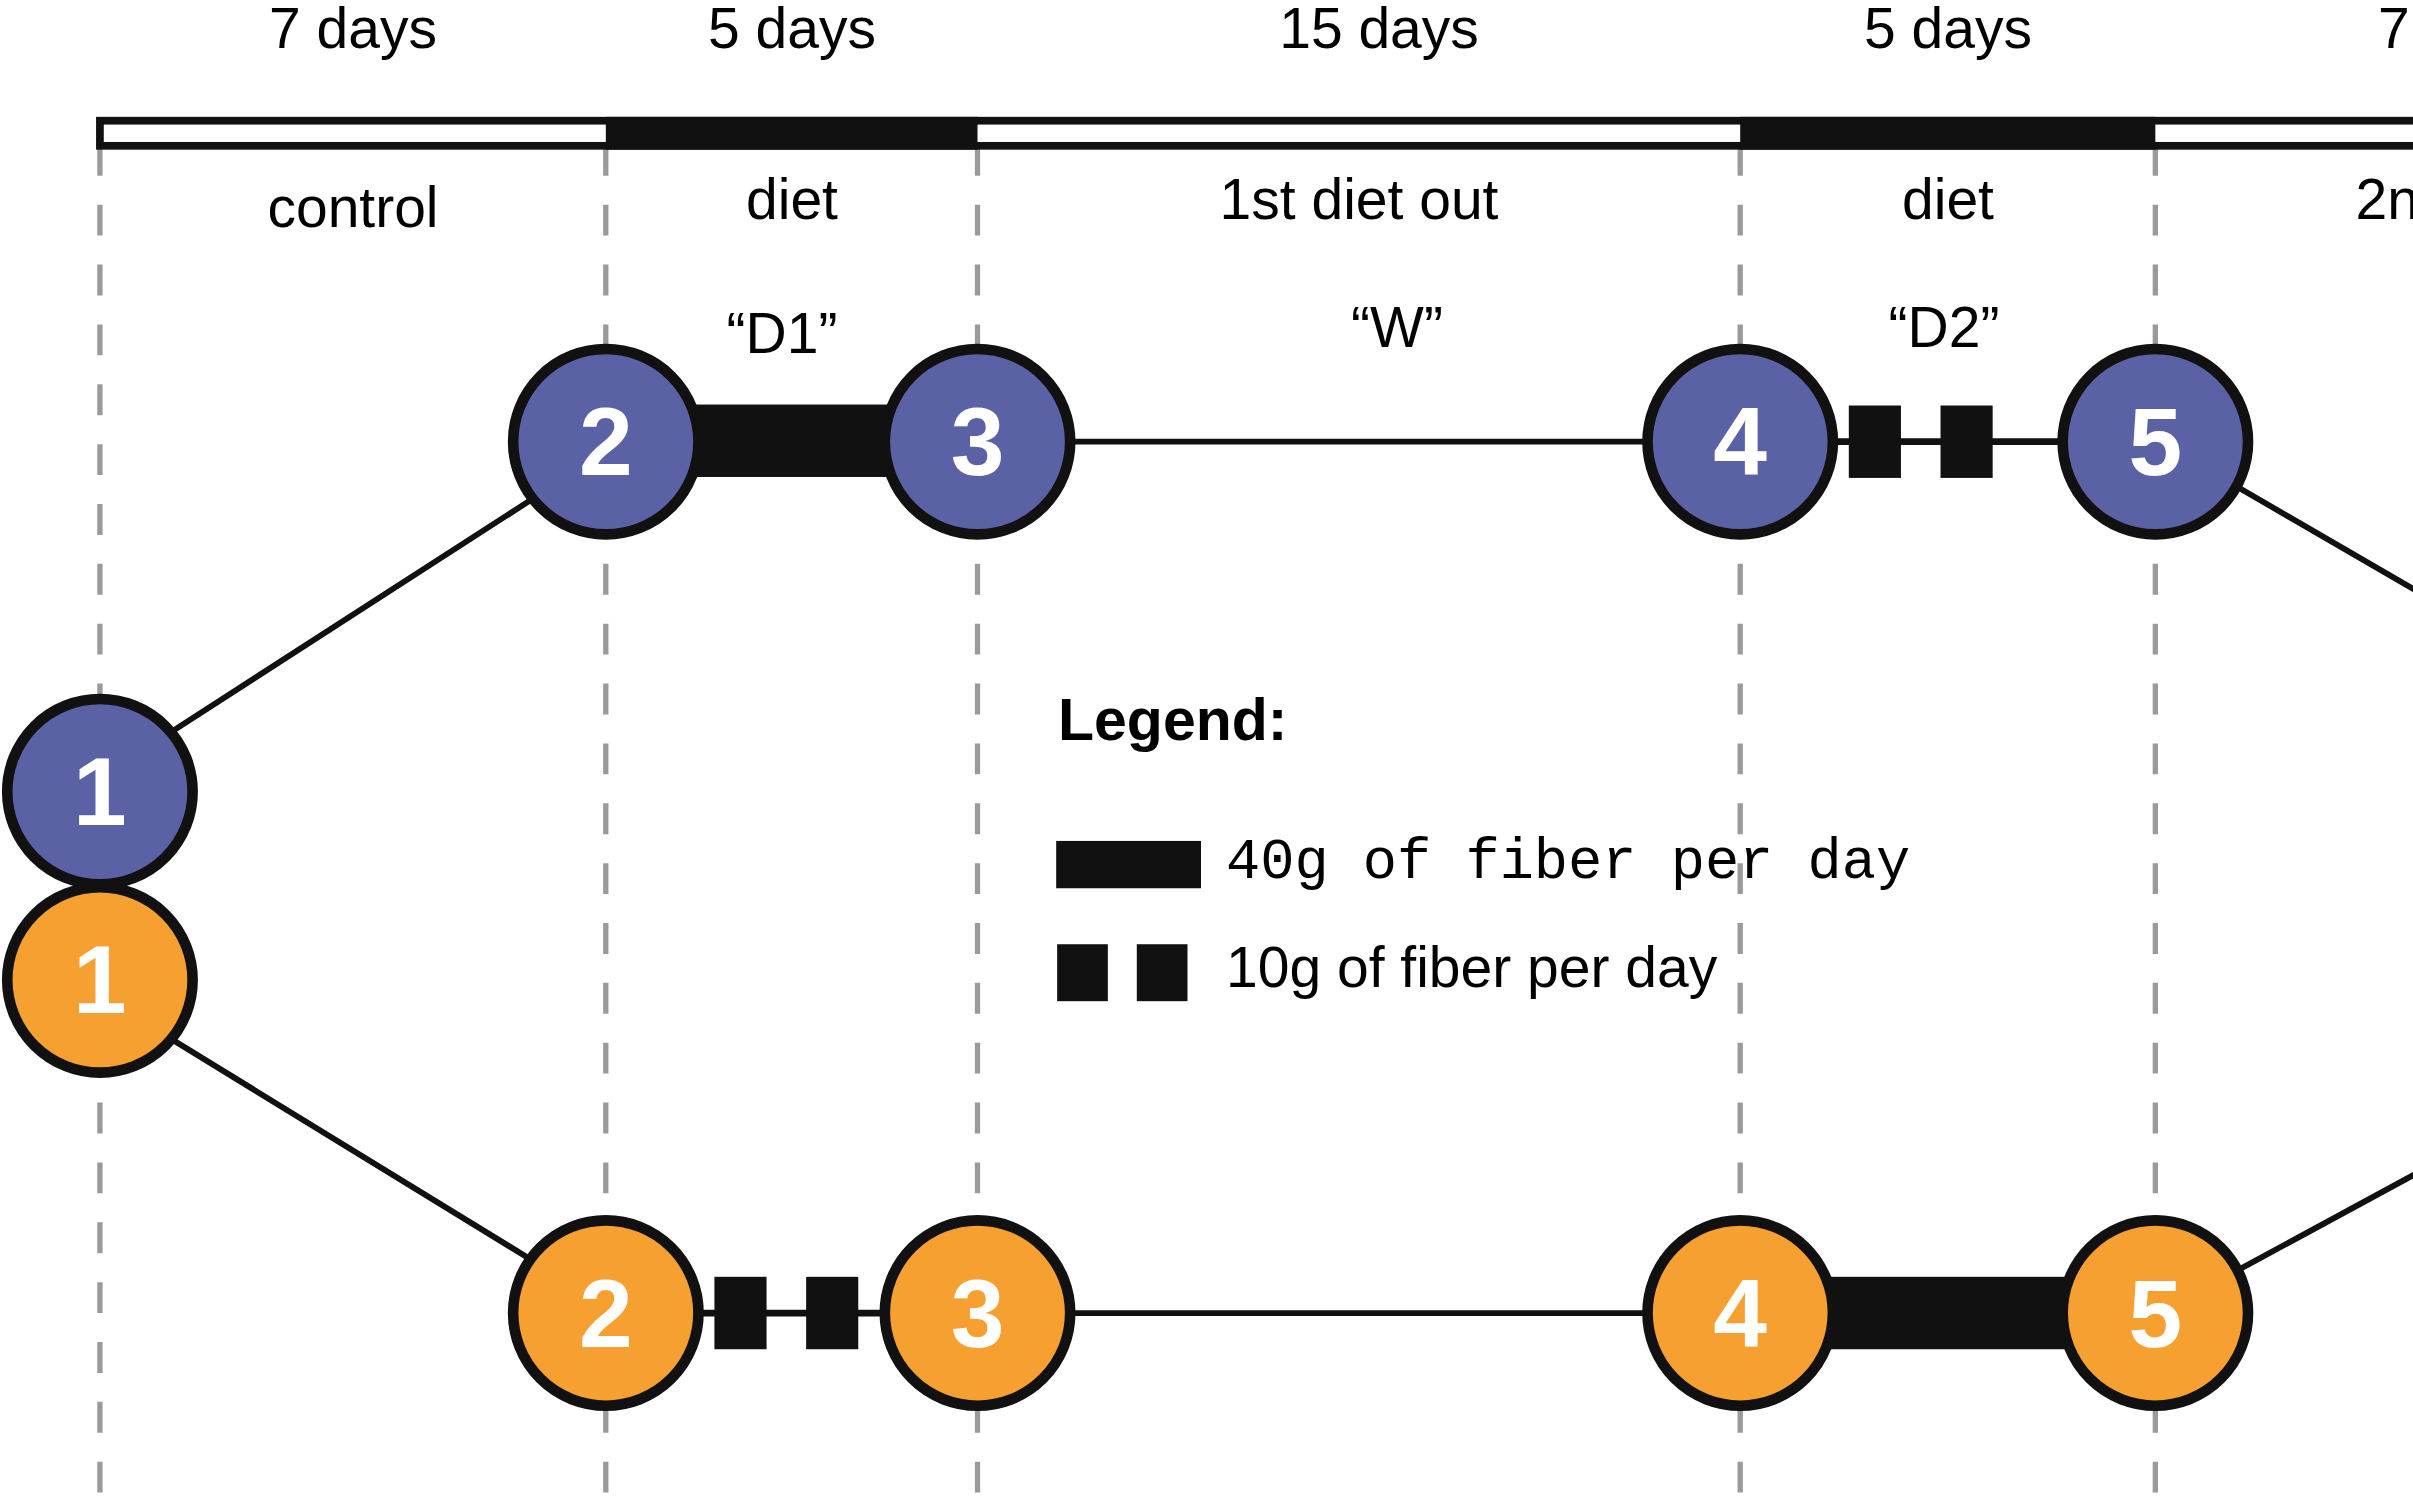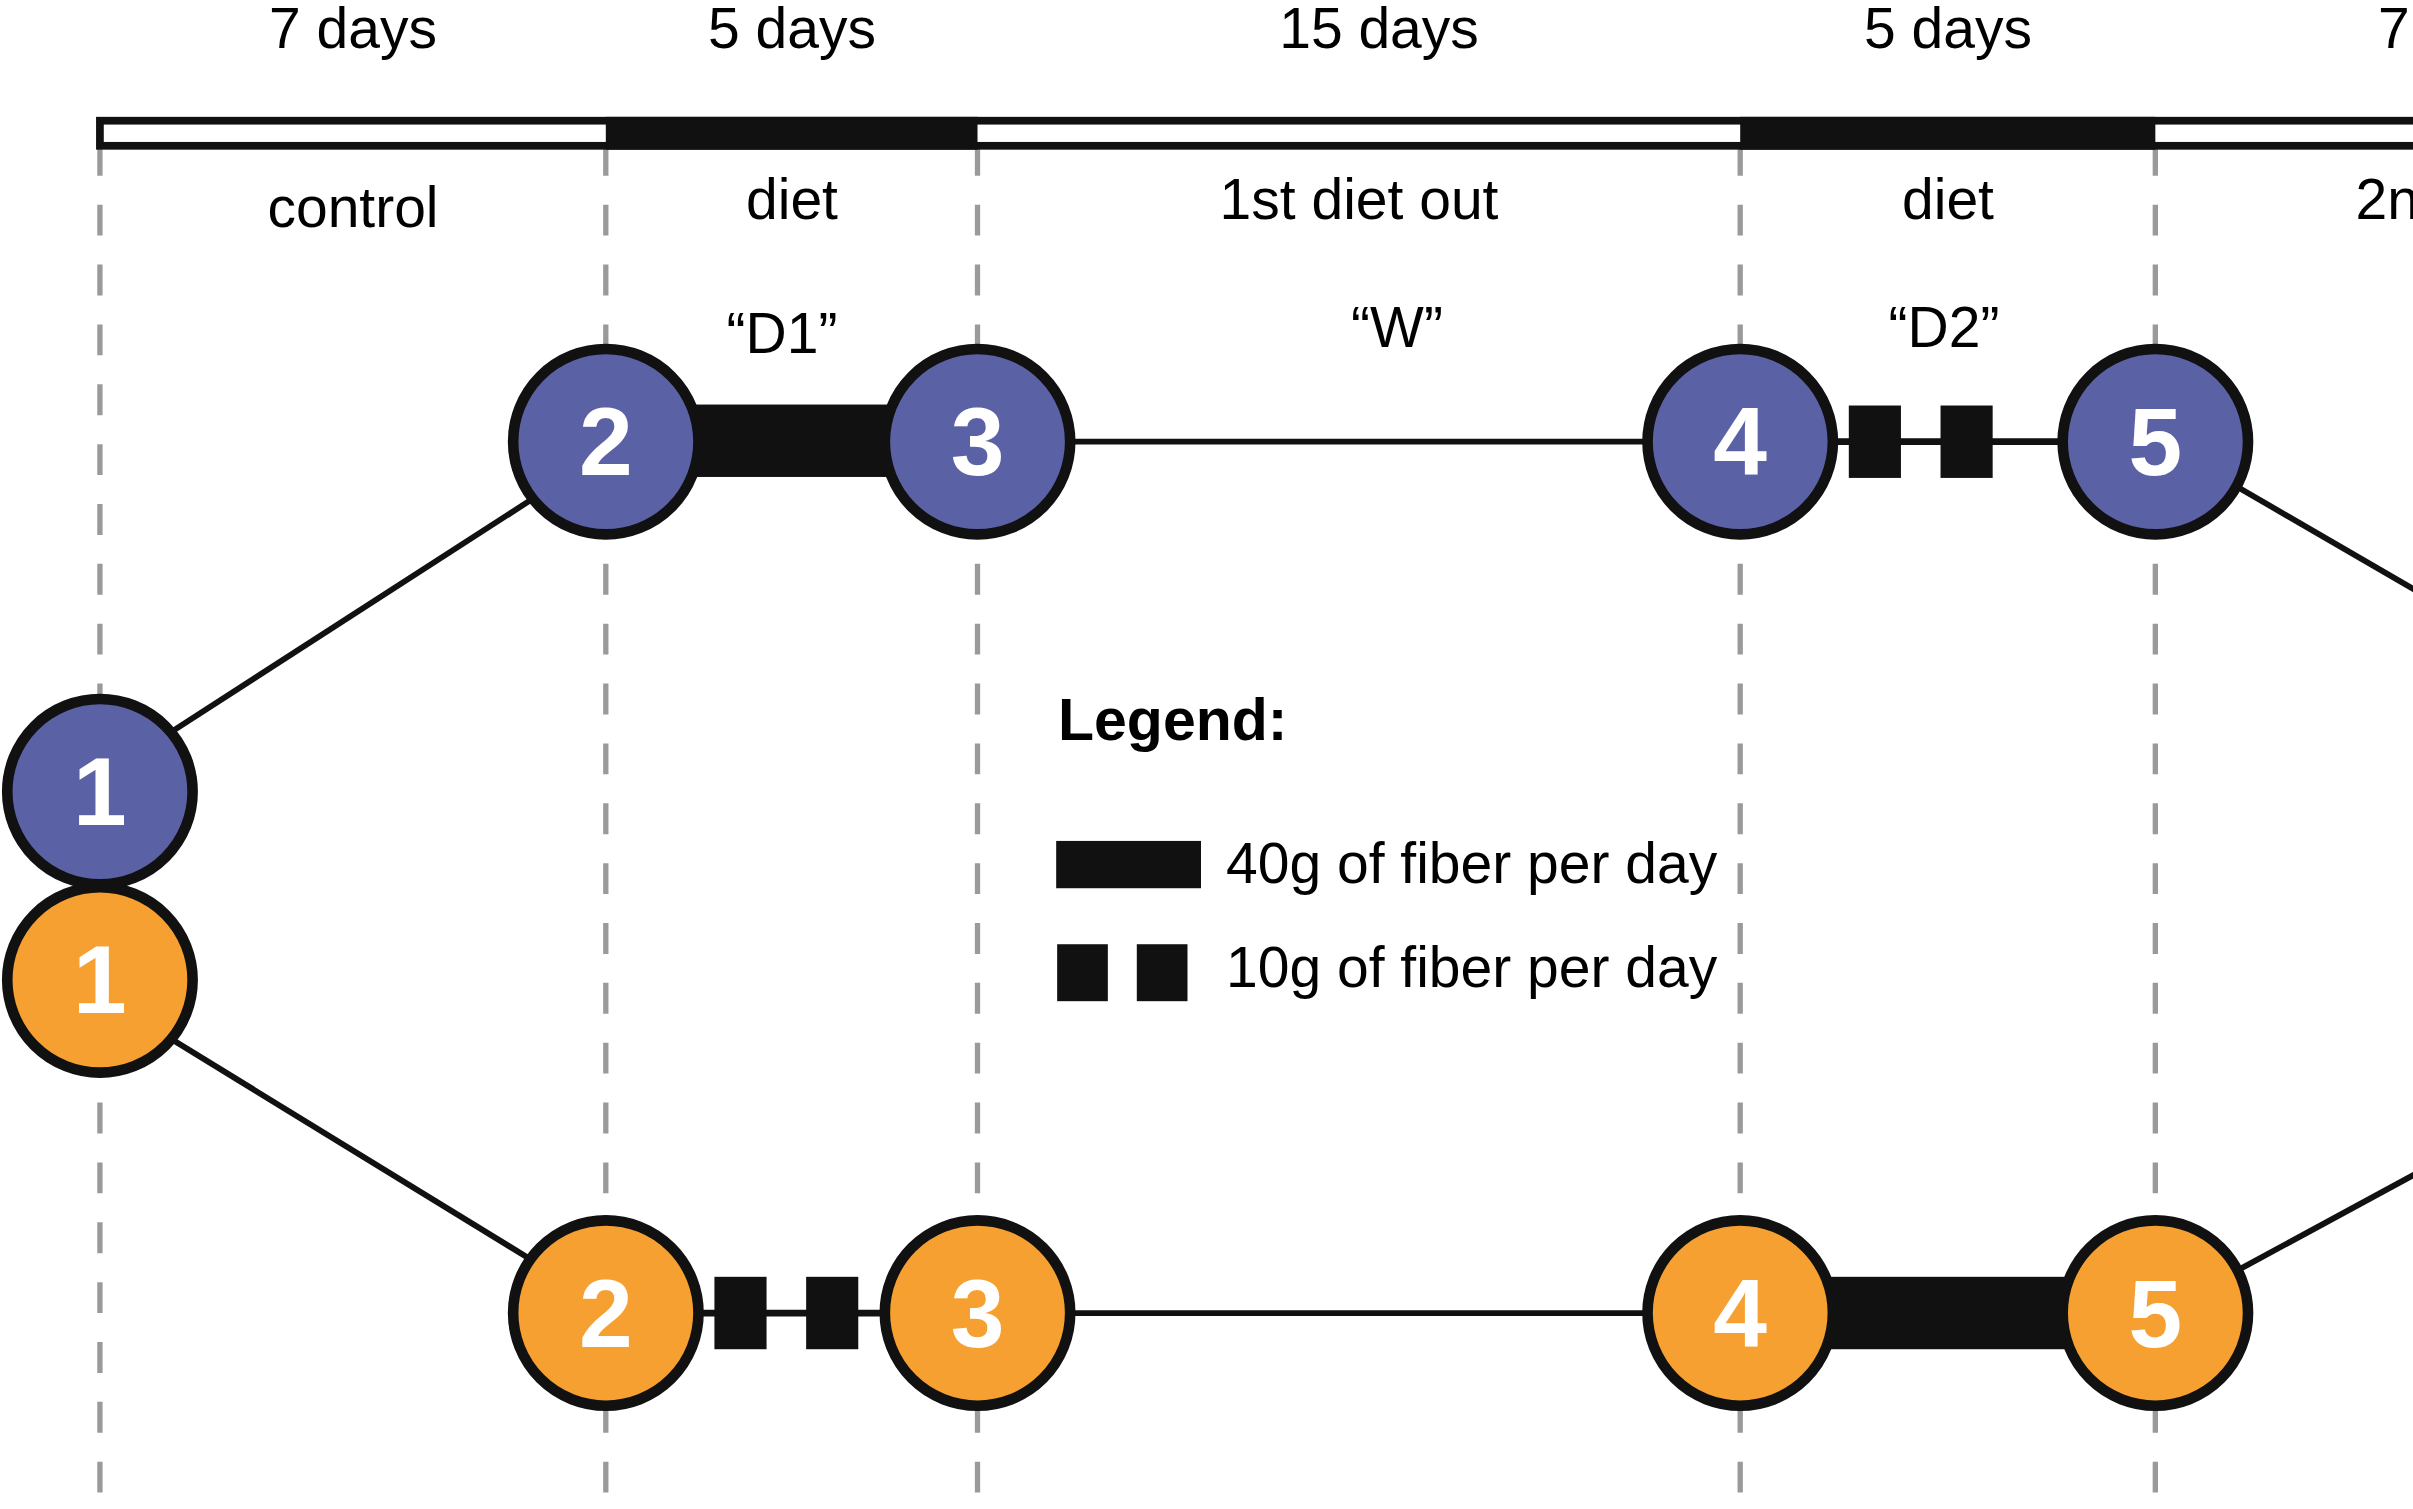--- a/index.html
+++ b/index.html
@@ -137,17 +137,17 @@
   <div class="txt phase" style="left:792px;top:171px;">diet</div>
   <div class="txt phase" style="left:1359px;top:171px;">1st diet out</div>
   <div class="txt phase" style="left:1948px;top:171px;">diet</div>
   <div class="txt phase" style="left:2525px;top:171px;">2nd wash out</div>
 
   <div class="txt code" style="left:782px;top:299px;margin-top:6px;">“D1”</div>
   <div class="txt code" style="left:1397px;top:299px;">“W”</div>
   <div class="txt code" style="left:1944px;top:299px;">“D2”</div>
 
   <div class="txt legend-title" style="left:1058px;top:691px;">Legend:</div>
-  <div class="txt legend-label" style="left:1226px;top:835px;">40g of fiber per day</div>
+  <div class="txt legend-label" style="left:1226px;top:835px;font-family:Liberation Mono, monospace;">40g of fiber per day</div>
   <div class="txt legend-label" style="left:1226px;top:939px;">10g of fiber per day</div>
 
 </div>
 
 
 </body></html>

